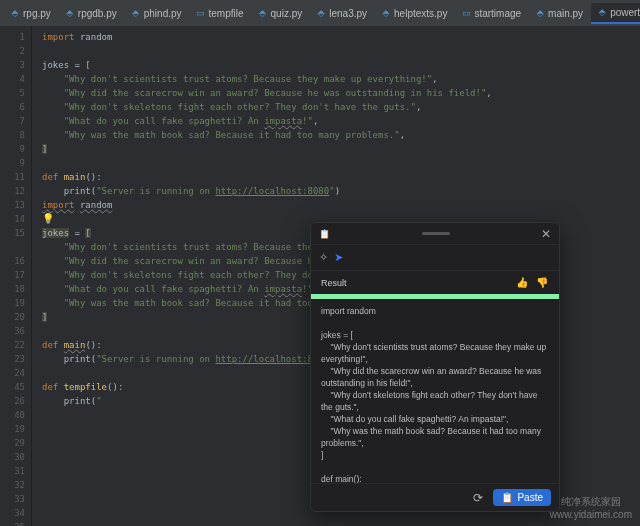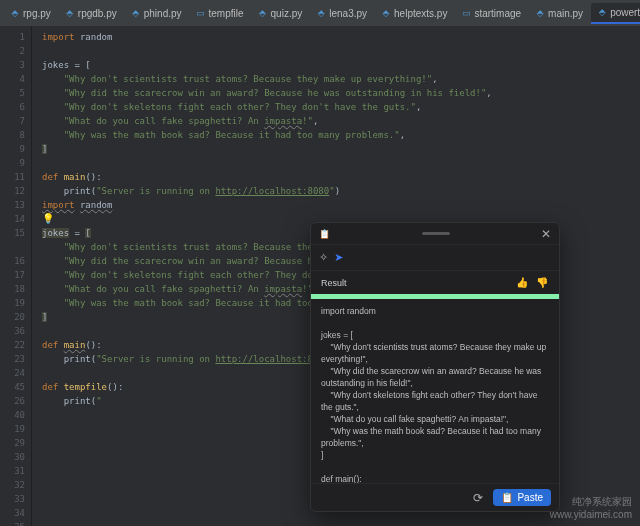--- a/index.html
+++ b/index.html
@@ -198,14 +198,14 @@
     </div>
   <div class="p-foot">
     <span class="spin">⟳</span>
     <button class="paste-btn">
         <span>📋</span>
         <span>Paste</span>
       </button>
   </div>
 </div>
 
-<div class="wm" style="white-space:pre;text-align:right">纯净系统家园
+<div class="wm" style="white-space:pre;text-align:center">纯净系统家园
 www.yidaimei.com</div>
 
 </body></html>

